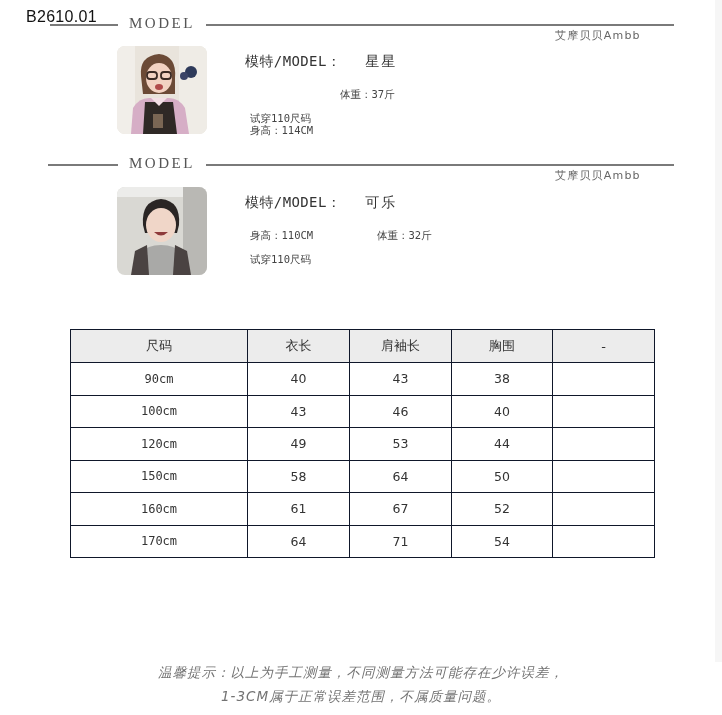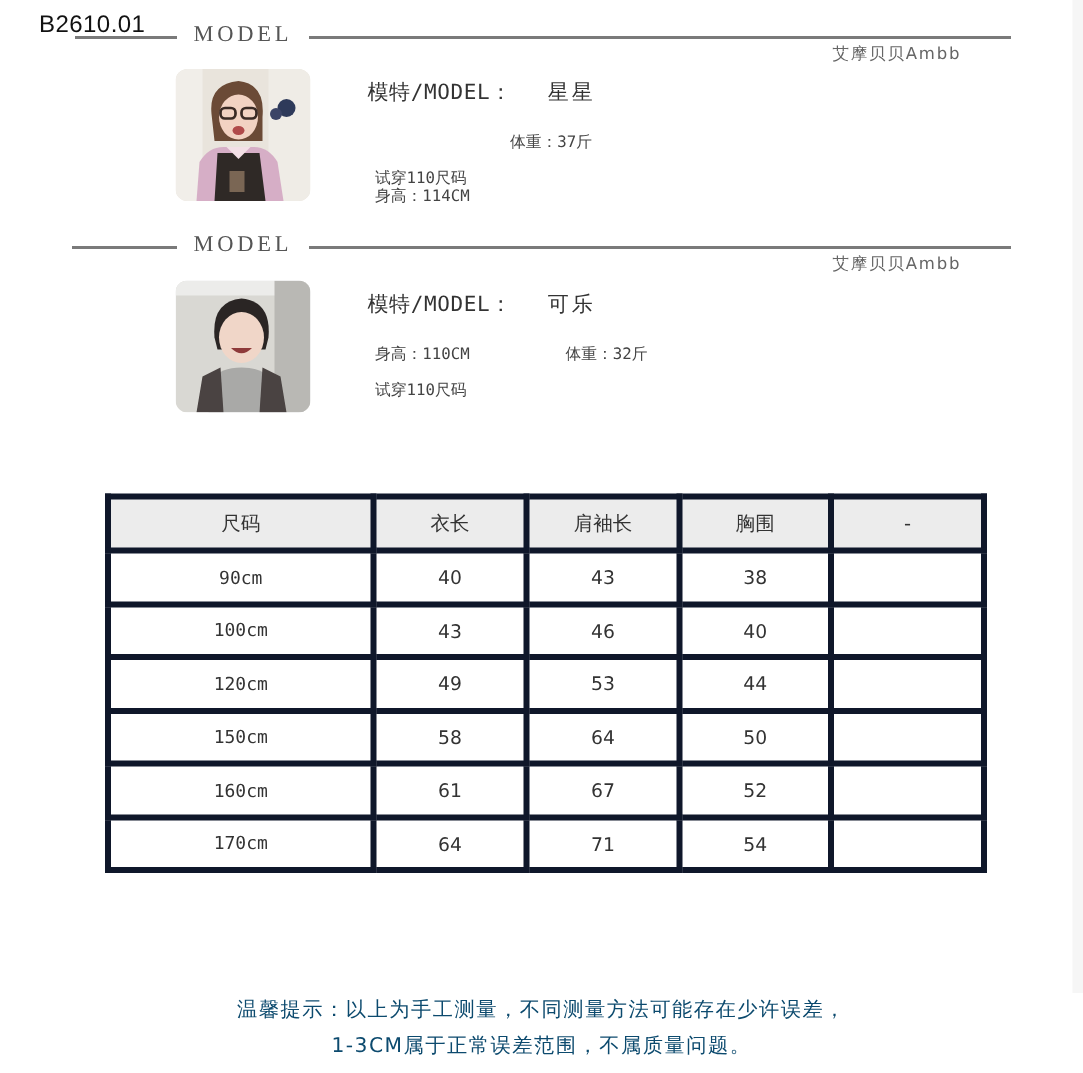--- a/index.html
+++ b/index.html
@@ -10,24 +10,24 @@
     .right-strip { position: absolute; left: 715px; top: 0; width: 7px; height: 662px; background: #f6f6f6; }
     .sku { position: absolute; left: 26px; top: 8px; font-family: "Liberation Sans", sans-serif; font-size: 16px; color: #111; letter-spacing: 0.3px; }
     .hline { position: absolute; height: 1.5px; background: #7a7a7a; }
     .model-title { position: absolute; font-family: "Liberation Serif", "DejaVu Serif", serif; font-size: 15px; letter-spacing: 2.5px; color: #555; }
     .brand { position: absolute; font-size: 11px; color: #666; letter-spacing: 1.2px; font-family: "DejaVu Sans", sans-serif; }
     .photo { position: absolute; width: 90px; height: 88px; border-radius: 8px; overflow: hidden; }
     .name-line { position: absolute; font-size: 14px; color: #333; font-family: "DejaVu Sans Mono", monospace; letter-spacing: 0.4px; }
     .name-line .nm { font-family: "DejaVu Sans", sans-serif; margin-left: 24px; letter-spacing: 2px; }
     .stat { position: absolute; font-size: 10.5px; color: #444; font-family: "DejaVu Sans Mono", monospace; }
     table.size { position: absolute; left: 70px; top: 329px; width: 584px; border-collapse: collapse; table-layout: fixed; }
-    table.size th, table.size td { border: 4px solid #0f172a; text-align: center; height: 31.5px; padding: 0; font-size: 12.5px; color: #333; }
+    table.size th, table.size td { border: 1px solid #0f172a; text-align: center; height: 31.5px; padding: 0; font-size: 12.5px; color: #333; }
     table.size th { background: #ececec; font-weight: normal; font-size: 13px; height: 32px; }
     table.size td.sz { font-family: "DejaVu Sans Mono", monospace; font-size: 12px; }
-    .note { position: absolute; left: 0; width: 722px; text-align: center; font-size: 13.5px; color: #0c4a6e; letter-spacing: 1px; }
+    .note { position: absolute; left: 0; width: 722px; text-align: center; font-size: 13.5px; color: #737373; letter-spacing: 1px; font-style: italic; }
   </style>
 </head>
 <body>
 
 <div class="right-strip"></div>
 
 <div class="sku">B2610.01</div>
 
 <div>
   <div class="hline" style="left:50px; top:24px; width:68px;"></div>

